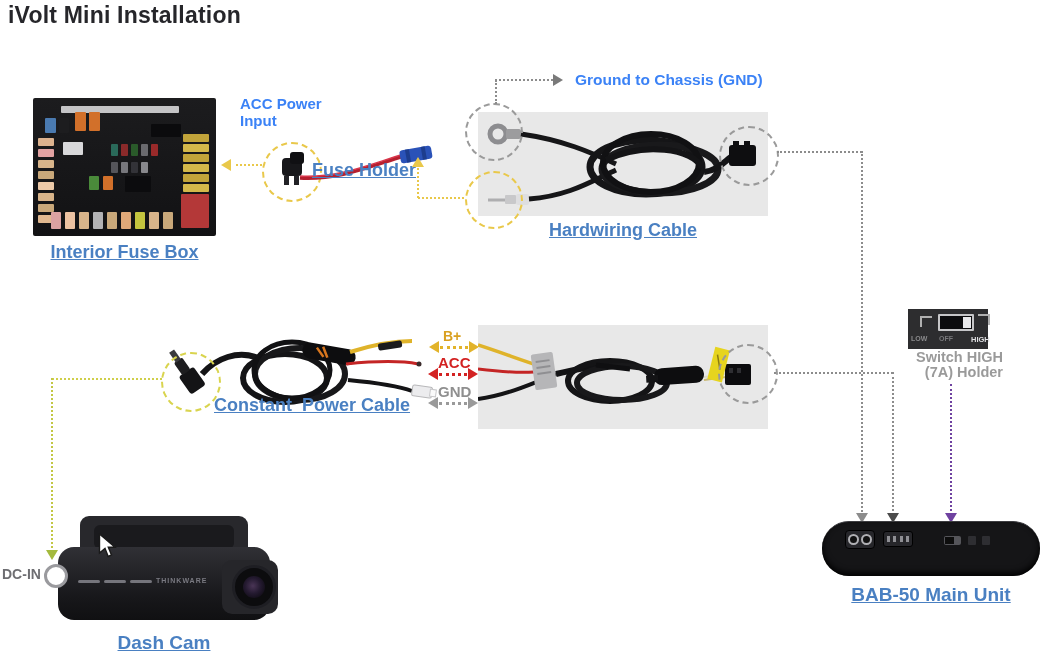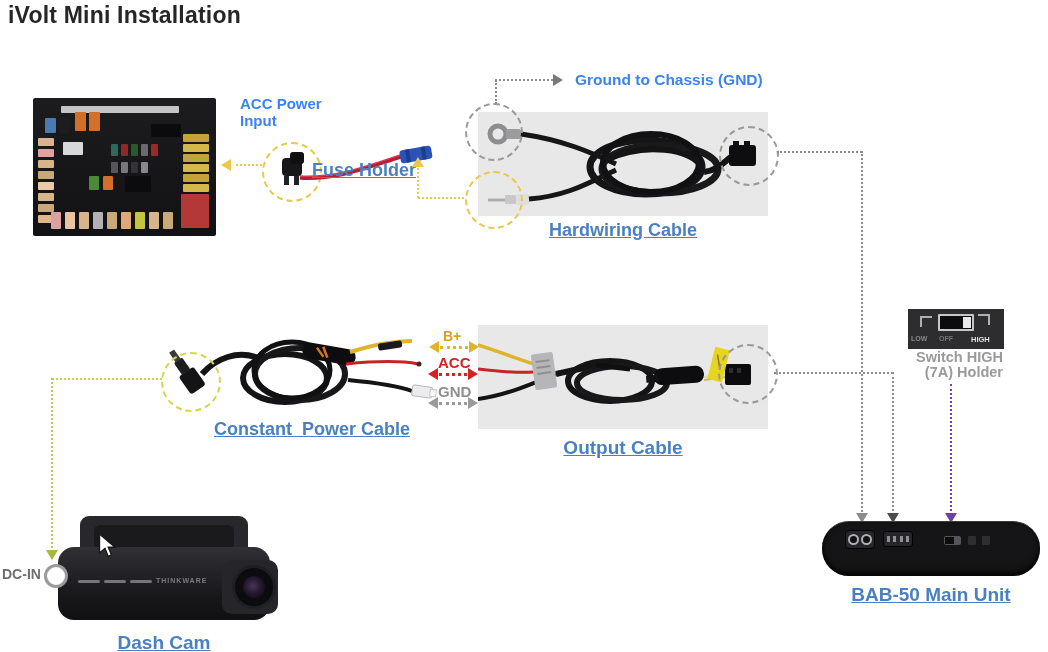--- a/index.html
+++ b/index.html
@@ -20,21 +20,21 @@
   .tri-right{border-top:6px solid transparent;border-bottom:6px solid transparent;border-left:10px solid currentColor;}
   .circle{position:absolute;border-radius:50%;border:2px dashed currentColor;}
   .photo{position:absolute;background:#e8e8e8;}
   
   .darrow{position:absolute;display:flex;align-items:center;}
   .darrow .dl{width:28px;border-top:3px dotted currentColor;margin:0 1px;}
   .darrow .tl{width:0;height:0;border-top:6px solid transparent;border-bottom:6px solid transparent;border-right:10px solid currentColor;}
   .darrow .tr{width:0;height:0;border-top:6px solid transparent;border-bottom:6px solid transparent;border-left:10px solid currentColor;}
   .wire-tag{position:absolute;font-weight:bold;}
   
-  .sw-panel{position:absolute;left:908px;top:309px;width:96px;height:40px;background:#2d2d2f;}
+  .sw-panel{position:absolute;left:908px;top:309px;width:80px;height:40px;background:#2d2d2f;}
   .sw-lbl{position:absolute;font-size:7px;font-weight:bold;top:26px;}
   
   .unit{position:absolute;left:822px;top:521px;width:218px;height:54px;background:#151517;border-radius:27px;
         border-top:1px solid #3c3c40;box-shadow:inset 0 -3px 6px #000;}
   .port1{position:absolute;left:23px;top:8px;width:28px;height:17px;background:#26262a;border-radius:4px;
          border:1px solid #000;display:flex;align-items:center;justify-content:space-evenly;}
   .port1 i{width:7px;height:7px;border-radius:50%;border:2px solid #b0b0b4;background:#111;display:block;}
   .port2{position:absolute;left:61px;top:9px;width:28px;height:14px;background:#26262a;border-radius:3px;
          border:1px solid #000;display:flex;align-items:center;justify-content:space-evenly;}
   .port2 i{width:3px;height:6px;background:#8f8f94;display:block;}
@@ -101,20 +101,21 @@
       <div style="position: absolute; left: 18px; top: 114px; width: 10px; height: 17px; background: rgb(220, 162, 162); border-radius: 1px;"></div>
       <div style="position: absolute; left: 32px; top: 114px; width: 10px; height: 17px; background: rgb(236, 194, 162); border-radius: 1px;"></div>
       <div style="position: absolute; left: 46px; top: 114px; width: 10px; height: 17px; background: rgb(216, 180, 138); border-radius: 1px;"></div>
       <div style="position: absolute; left: 60px; top: 114px; width: 10px; height: 17px; background: rgb(178, 178, 180); border-radius: 1px;"></div>
       <div style="position: absolute; left: 74px; top: 114px; width: 10px; height: 17px; background: rgb(201, 168, 122); border-radius: 1px;"></div>
       <div style="position: absolute; left: 88px; top: 114px; width: 10px; height: 17px; background: rgb(224, 168, 120); border-radius: 1px;"></div>
       <div style="position: absolute; left: 102px; top: 114px; width: 10px; height: 17px; background: rgb(196, 196, 62); border-radius: 1px;"></div>
       <div style="position: absolute; left: 116px; top: 114px; width: 10px; height: 17px; background: rgb(216, 180, 138); border-radius: 1px;"></div>
       <div style="position: absolute; left: 130px; top: 114px; width: 10px; height: 17px; background: rgb(201, 168, 122); border-radius: 1px;"></div>
     </div>
+  <div class="abs blue-label" style="left:33px;top:242px;width:183px;text-align:center;font-size:18px;">Interior Fuse Box</div>
 
   <div class="abs dark-label" style="left:232px;top:95px;margin-left:8px;">
     <div>ACC Power</div>
     <div>Input</div>
   </div>
 
   <div class="circle" style="left:262px;top:142px;width:56px;height:56px;color:var(--line_yellow);"></div>
   <svg class="abs" style="left:270px;top:140px;" width="170" height="60" viewBox="0 0 170 60">
     <path d="M30,38 C70,40 100,26 134,16" stroke="#b52030" stroke-width="3.5" fill="none"></path>
     <path d="M30,36 C70,38 100,24 134,14" stroke="#d8354a" stroke-width="1.5" fill="none"></path>
@@ -189,21 +190,21 @@
       </g>
     <path d="M196,52 C236,48 258,50 268,52" stroke="#c42525" stroke-width="3" fill="none"></path>
     <circle cx="269" cy="52" r="2.5" fill="#3a2a2a"></circle>
     <path d="M198,68 C240,72 254,76 262,79" stroke="#141416" stroke-width="4" fill="none"></path>
     <g transform="rotate(8 272 80)">
       <rect x="262" y="74" width="20" height="11" rx="2" fill="#ececee" stroke="#b8b8ba" stroke-width="1"></rect>
       <rect x="280" y="76" width="6" height="7" fill="#fafafa" stroke="#c8c8ca" stroke-width="1"></rect>
     </g>
   </svg>
   <div class="circle" style="left:161px;top:352px;width:56px;height:56px;color:#d9d44e;"></div>
-  <div class="abs blue-label" style="left:214px;top:419px;white-space:pre;">Constant  Power Cable</div>
+  <div class="abs blue-label" style="left:214px;top:395px;white-space:pre;">Constant  Power Cable</div>
 
   <div class="wire-tag" style="left:443px;top:328px;font-size:14px;color:#d9a020;">B+</div>
   <div class="darrow" style="left:429px;top:341px;color:var(--wire_yellow);">
     <div class="tl"></div>
       <div class="dl"></div>
       <div class="tr"></div>
   </div>
   <div class="wire-tag" style="left:438px;top:354px;font-size:15px;color:var(--wire_red);">ACC</div>
   <div class="darrow" style="left:428px;top:368px;color:var(--wire_red);">
     <div class="tl"></div>
@@ -238,21 +239,20 @@
     <path d="M226,55 L248,52" stroke="#c8b870" stroke-width="2"></path>
     <rect x="247" y="39" width="26" height="21" rx="2" fill="#0c0c0e"></rect>
     <rect x="251" y="43" width="4" height="5" fill="#2e2e32"></rect>
     <rect x="259" y="43" width="4" height="5" fill="#2e2e32"></rect>
     <g transform="rotate(14 240 40)">
         <rect x="233" y="23" width="15" height="33" fill="#e6d41e"></rect>
       <path d="M237,30 l6,14" stroke="#8a7a10" stroke-width="1.5"></path>
       </g>
   </svg>
   <div class="circle" style="left:718px;top:344px;width:56px;height:56px;color:#9a9a9a;"></div>
-  <div class="abs blue-label" style="left:478px;top:437px;width:290px;text-align:center;font-size:19px;">Output Cable</div>
 
   <div class="hl" style="left:774px;top:372px;width:119px;color:var(--line_gray);"></div>
   <div class="vl" style="left:892px;top:372px;height:143px;color:var(--line_gray);"></div>
   <div class="tri tri-down" style="left:887px;top:513px;color:var(--line_dark);"></div>
 
   <div class="sw-panel">
     <div class="abs" style="left:12px;top:7px;width:10px;height:9px;border-left:2px solid #b0b0b0;border-top:2px solid #b0b0b0;"></div>
     <div class="abs" style="left:70px;top:5px;width:10px;height:9px;border-right:2px solid #b0b0b0;border-top:2px solid #b0b0b0;"></div>
     <div class="abs" style="left:30px;top:5px;width:36px;height:17px;background:#c6c6c8;border-radius:1px;">
       <div class="abs" style="left:2px;top:2px;width:32px;height:13px;background:#0c0c0e;"></div>

